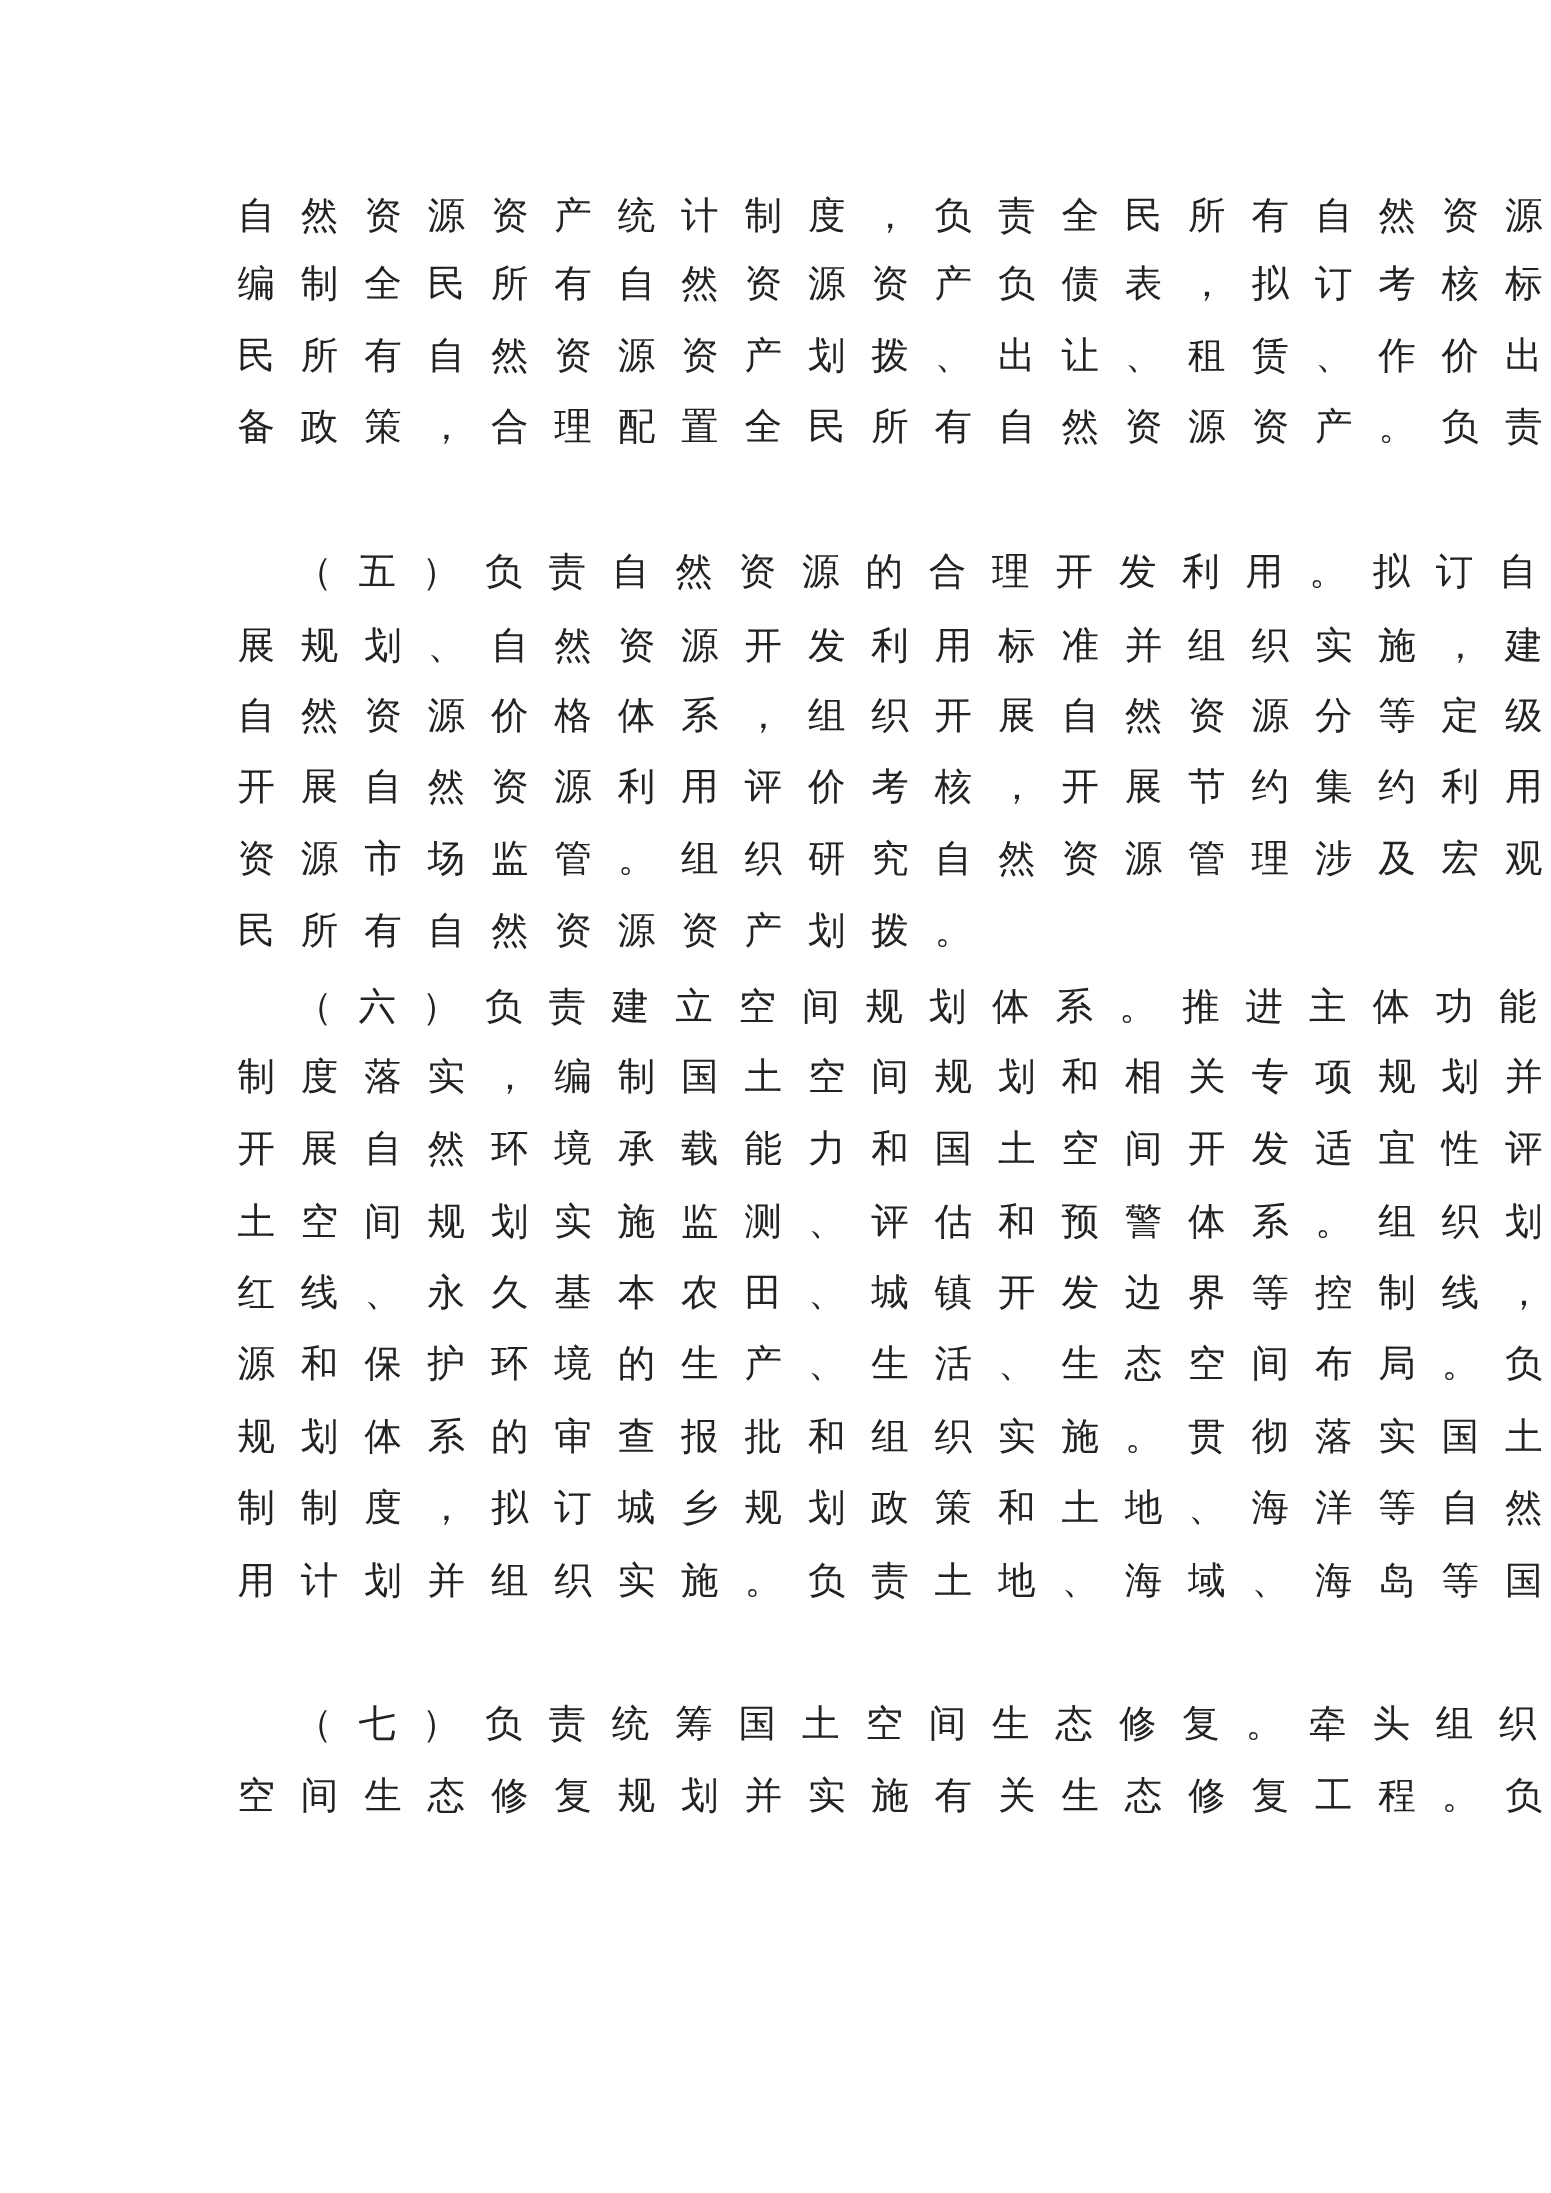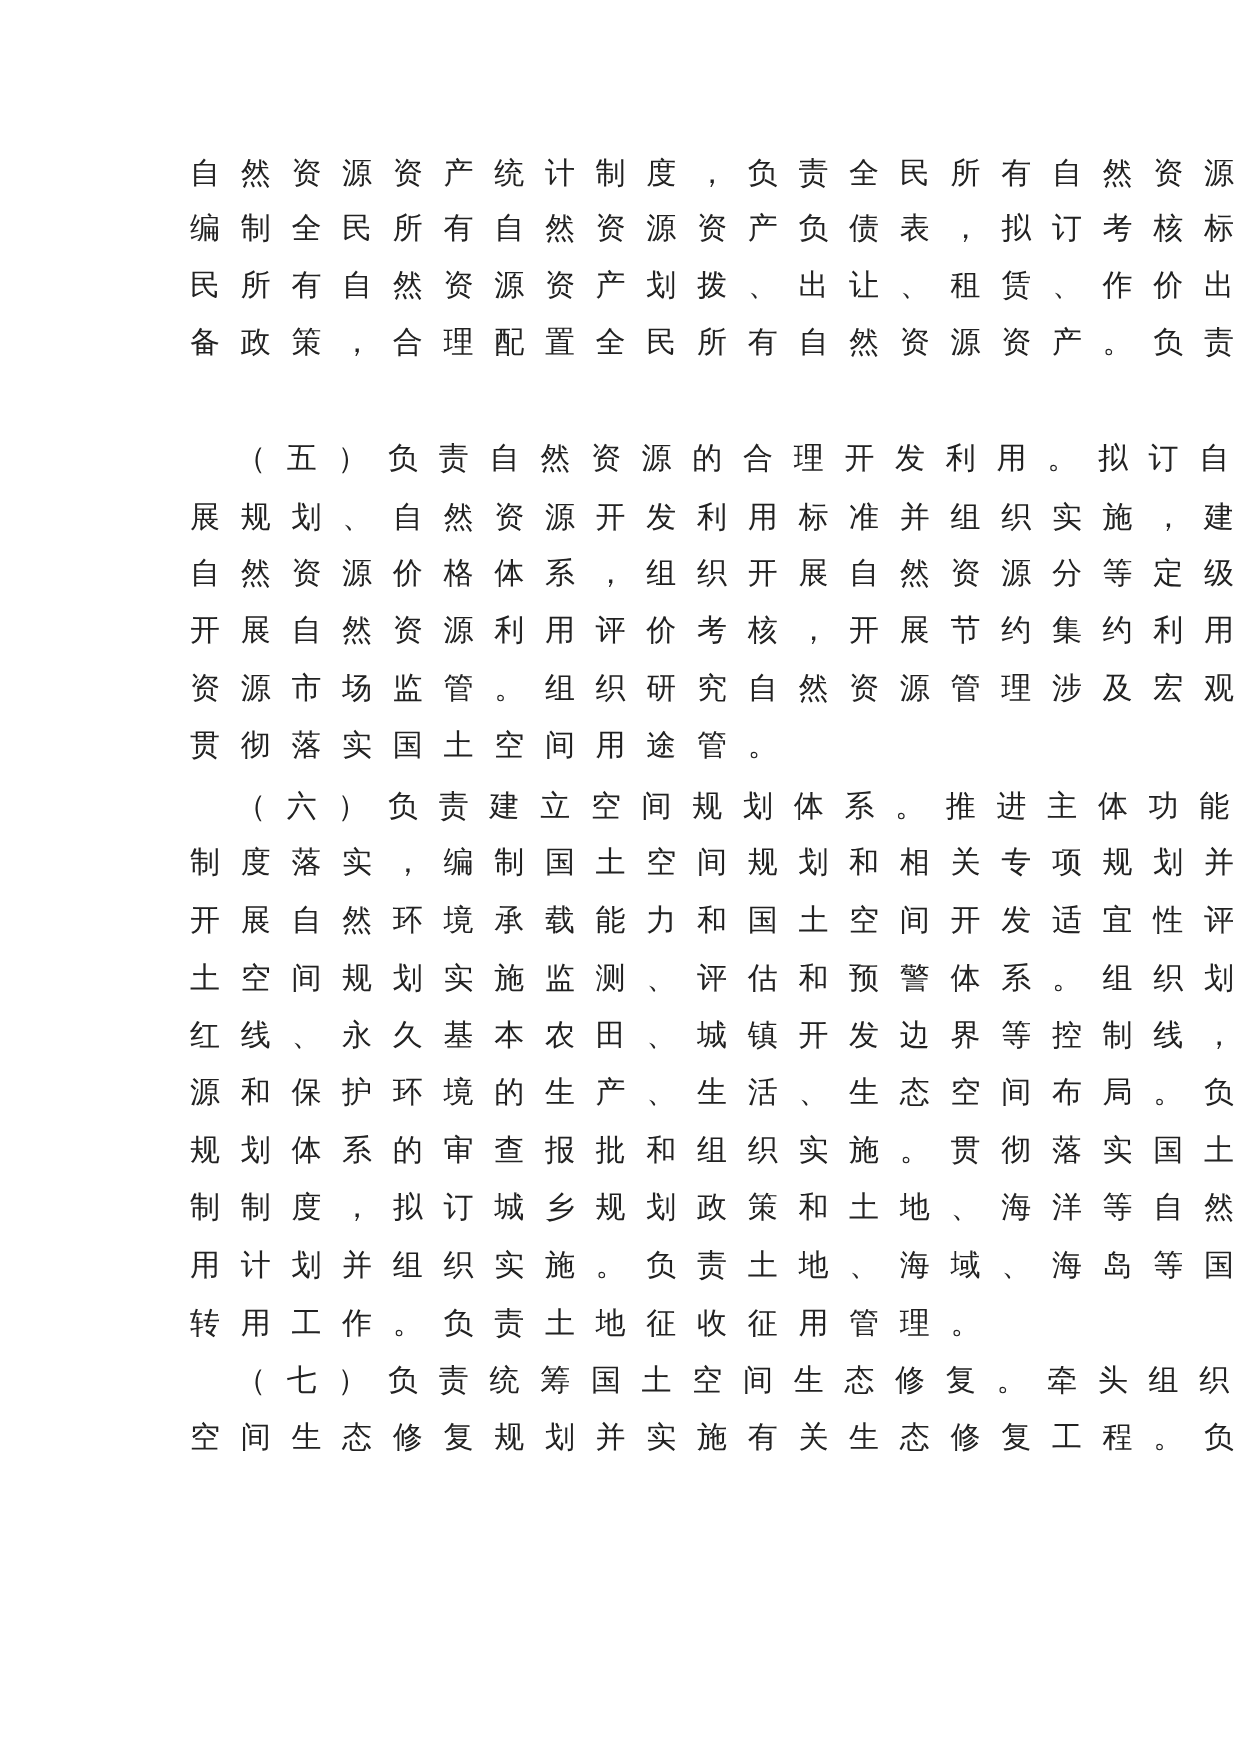--- a/index.html
+++ b/index.html
@@ -43,29 +43,28 @@
   <div class="line" style="top:153px">自然资源资产统计制度，负责全民所有自然资源资产核算。</div>
   <div class="line" style="top:208px">编制全民所有自然资源资产负债表，拟订考核标准。拟订全</div>
   <div class="line" style="top:265px">民所有自然资源资产划拨、出让、租赁、作价出资和土地储</div>
   <div class="line" style="top:322px">备政策，合理配置全民所有自然资源资产。负责自然资源资</div>
 
   <div class="line" style="top:438px; left:236px;">（五）负责自然资源的合理开发利用。拟订自然资源发</div>
   <div class="line" style="top:497px">展规划、自然资源开发利用标准并组织实施，建立政府公示</div>
   <div class="line" style="top:553px">自然资源价格体系，组织开展自然资源分等定级价格评估，</div>
   <div class="line" style="top:610px">开展自然资源利用评价考核，开展节约集约利用。负责自然</div>
   <div class="line" style="top:668px">资源市场监管。组织研究自然资源管理涉及宏观调控、区域</div>
-  <div class="line" style="top:725px">贯彻落实国土空间用途管。</div>
+  <div class="line" style="top:725px">民所有自然资源资产划拨。</div>
 
   <div class="line" style="top:786px; left:236px;">（六）负责建立空间规划体系。推进主体功能区规划和</div>
   <div class="line" style="top:842px">制度落实，编制国土空间规划和相关专项规划并组织实施。</div>
   <div class="line" style="top:900px">开展自然环境承载能力和国土空间开发适宜性评价，建立国</div>
   <div class="line" style="top:958px">土空间规划实施监测、评估和预警体系。组织划定生态保护</div>
   <div class="line" style="top:1015px">红线、永久基本农田、城镇开发边界等控制线，构建节约资</div>
   <div class="line" style="top:1072px">源和保护环境的生产、生活、生态空间布局。负责国土空间</div>
   <div class="line" style="top:1130px">规划体系的审查报批和组织实施。贯彻落实国土空间用途管</div>
   <div class="line" style="top:1187px">制制度，拟订城乡规划政策和土地、海洋等自然资源年度利</div>
   <div class="line" style="top:1245px">用计划并组织实施。负责土地、海域、海岛等国土空间用途</div>
-  <div class="line" style="top:1303px">转用工作。负责土地征收征用管理。</div>
 
   <div class="line" style="top:1360px; left:236px;">（七）负责统筹国土空间生态修复。牵头组织编制国土</div>
   <div class="line" style="top:1417px">空间生态修复规划并实施有关生态修复工程。负责国土空间</div>
 
 </div>
 
 </body></html>

